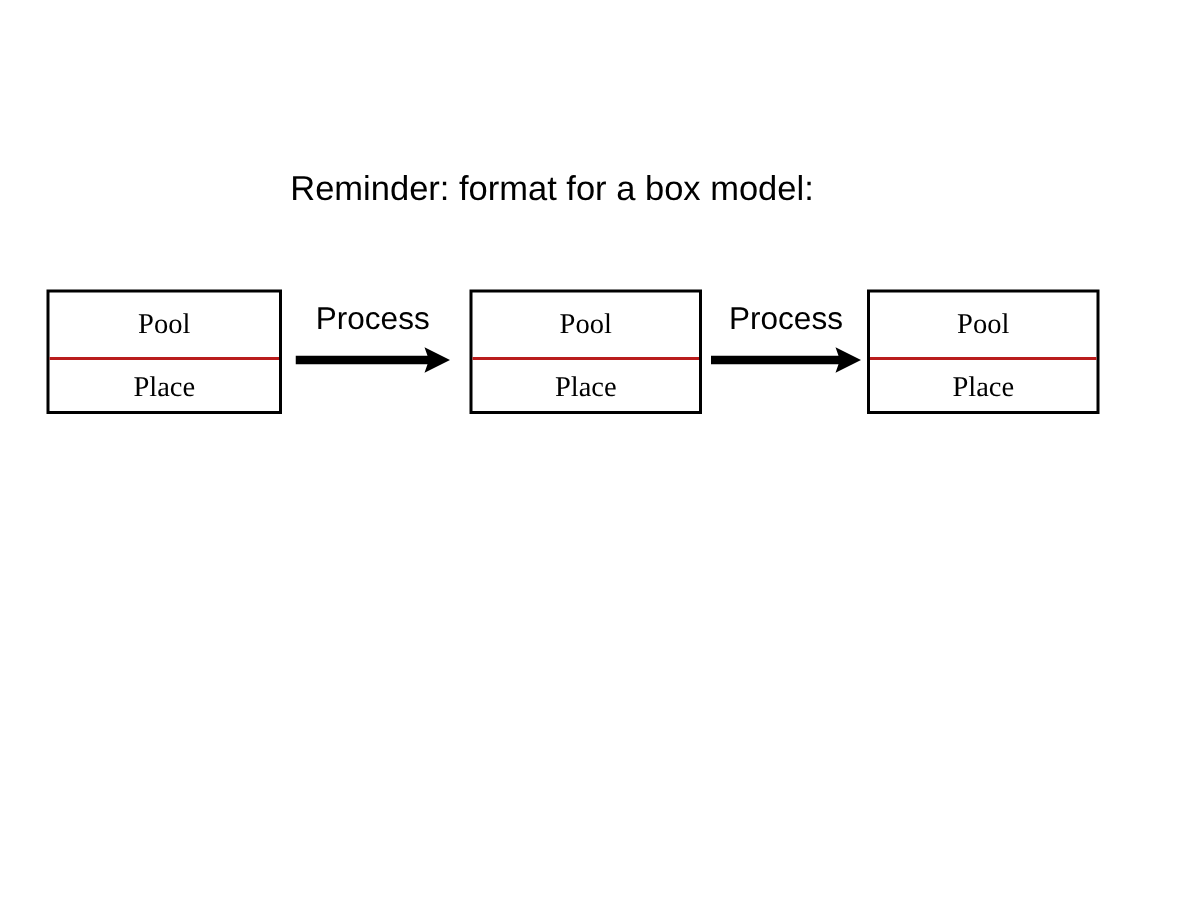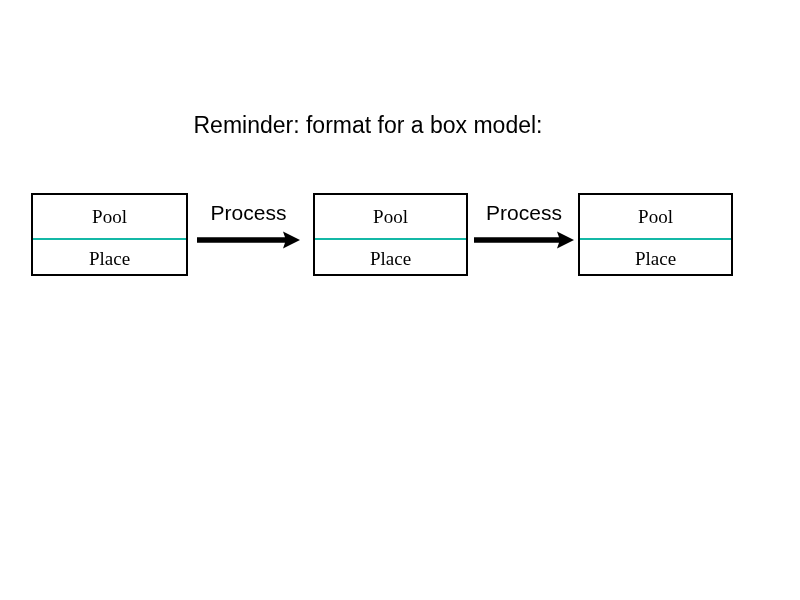--- a/index.html
+++ b/index.html
@@ -56,21 +56,21 @@
     display: flex;
     align-items: center;
     justify-content: center;
     font-family: "Liberation Serif", serif;
     font-size: 19px;
     line-height: 21px;
     color: #000000;
     white-space: nowrap;
   }
   .box-row.pool {
-    border-bottom: 2px solid #14b8a6;
+    border-bottom: 2px solid #b91c1c;
     height: 45px;
     text-align: right;
   }
   .box-row.place {
     height: 36px;
   }
 
   #box-1 { left: 31px;  width: 157px; }
   #box-2 { left: 313px; width: 155px; }
   #box-3 { left: 578px; width: 155px; }

